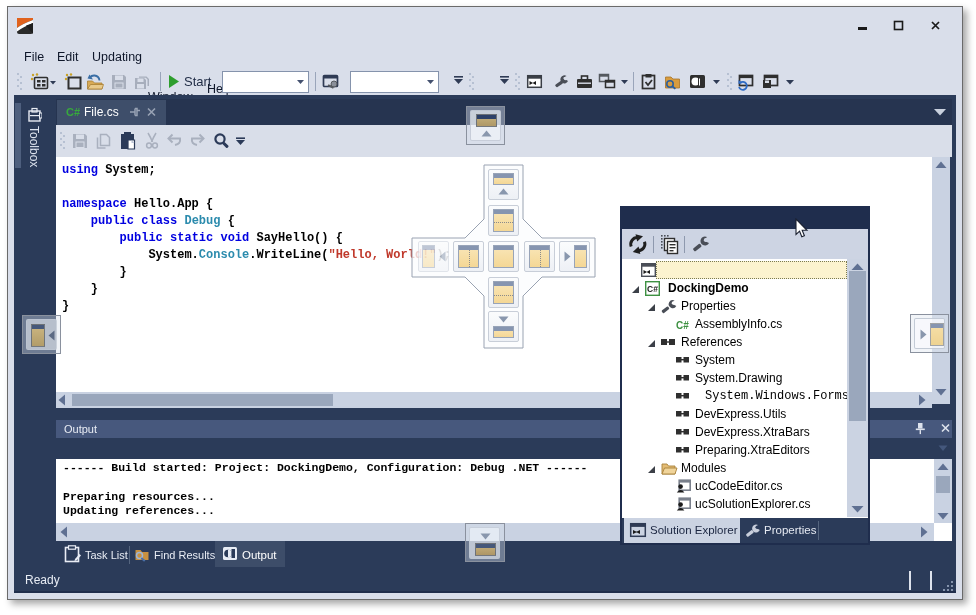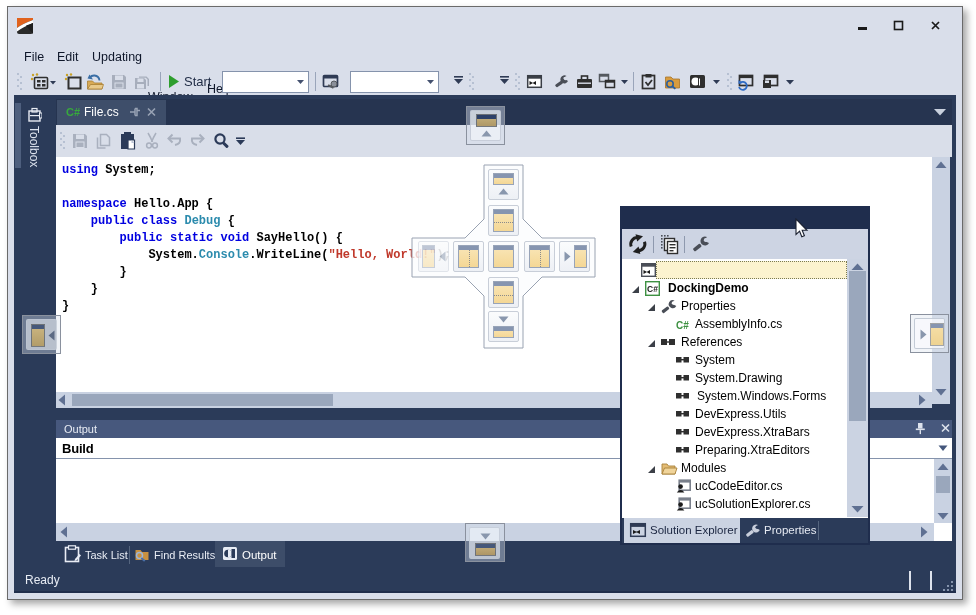--- a/index.html
+++ b/index.html
@@ -338,24 +338,25 @@
   <svg class="abs" style="left:58px;top:394px;" width="8" height="12" viewBox="0 0 8 12">
       <path d="M0.5 6 L7 0.5 L7 11.5 Z" fill="#5f7092"></path>
     </svg>
   <svg class="abs" style="left:918px;top:394px;" width="8" height="12" viewBox="0 0 8 12">
       <path d="M7.5 6 L1 0.5 L1 11.5 Z" fill="#5f7092"></path>
     </svg>
 
   <div id="out-head" class="abs">
       <span style="position:absolute;left:8px;top:3px;">Output</span>
     </div>
-  <div id="out-combo" class="abs">
-      <span style="position:absolute;left:6px;top:3px;font-weight:bold;font-size:13px;color:#000;letter-spacing:-0.2px;">Build</span>
-    </div>
   <div id="out-body" class="abs"></div>
+  <pre id="out-text" class="abs">------ Build started: Project: DockingDemo, Configuration: Debug .NET ------
+
+Preparing resources...
+Updating references...</pre>
 
   <svg class="abs" style="left:912px;top:422px;" width="40" height="14" viewBox="0 0 40 14">
     <g fill="#dde2ec">
       <rect x="6" y="1" width="4.5" height="5.5"></rect>
       <rect x="3.8" y="6.5" width="9" height="1.6"></rect>
       <rect x="7.6" y="8.1" width="1.4" height="4"></rect>
     </g>
     <path d="M30 2.5 L37 9.5 M37 2.5 L30 9.5" stroke="#dde2ec" stroke-width="1.6" fill="none"></path>
   </svg>
   <svg class="abs" style="left:938px;top:445px;" width="10" height="7" viewBox="0 0 10 7">
@@ -457,21 +458,21 @@
     <div id="se-tree">
 
       <div style="position:absolute;left:34px;top:2px;width:191px;height:18px;background:#fcf3cf;border:1px dotted #7a7a52;"></div>
 
       <div class="trow" style="left:46px;top:22px;font-weight:bold;">DockingDemo</div>
       <div class="trow" style="left:59px;top:40px;">Properties</div>
       <div class="trow" style="left:73px;top:58px;">AssemblyInfo.cs</div>
       <div class="trow" style="left:59px;top:76px;">References</div>
       <div class="trow" style="left:73px;top:94px;">System</div>
       <div class="trow" style="left:73px;top:112px;">System.Drawing</div>
-      <div class="trow" style="left:75px;top:130px;">System.Windows.Forms</div>
+      <div class="trow" style="left:83px;top:130px;font-family:Liberation Mono, monospace;">System.Windows.Forms</div>
       <div class="trow" style="left:73px;top:148px;">DevExpress.Utils</div>
       <div class="trow" style="left:73px;top:166px;">DevExpress.XtraBars</div>
       <div class="trow" style="left:73px;top:184px;">Preparing.XtraEditors</div>
       <div class="trow" style="left:59px;top:202px;">Modules</div>
       <div class="trow" style="left:73px;top:220px;">ucCodeEditor.cs</div>
       <div class="trow" style="left:73px;top:238px;">ucSolutionExplorer.cs</div>
 
       <svg style="position:absolute;left:0;top:0;" width="246" height="308" viewBox="0 0 246 308">
 
         <g fill="#3c4048">

